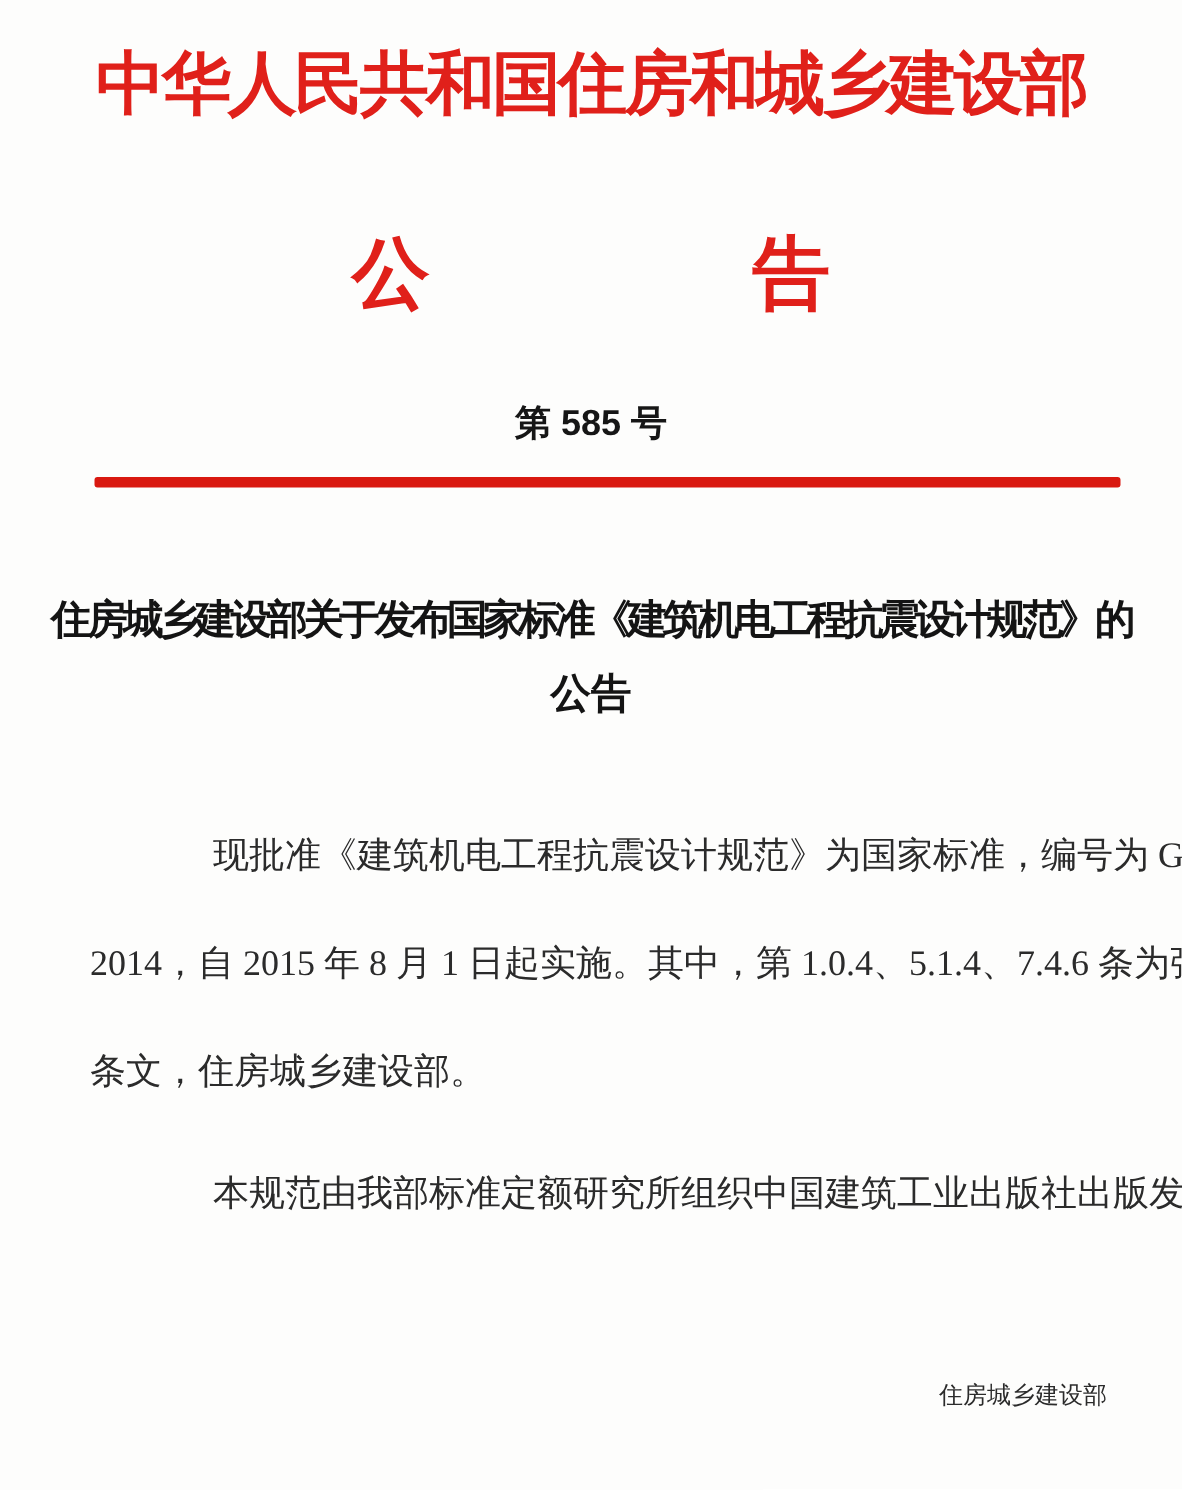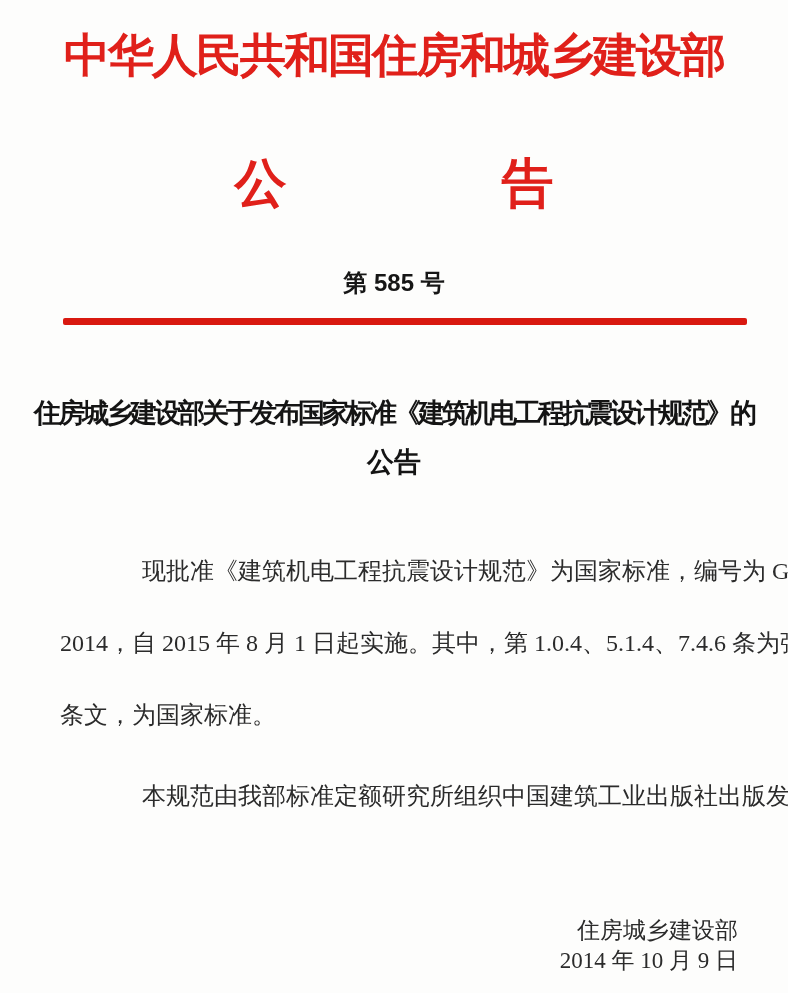--- a/index.html
+++ b/index.html
@@ -98,21 +98,21 @@
   .paragraph-2 {
     margin-top: 9px;
     text-indent: 82px;
     white-space: nowrap;
   }
 
   .signature-block {
     margin-top: 84px;
     padding-right: 50px;
     text-align: right;
-    font-size: 23px;
+    font-size: 16px;
     line-height: 30px;
     color: #2b2b2b;
   }
 </style>
 </head>
 <body>
 
 <div class="page">
 
   <div class="ministry-title">中华人民共和国住房和城乡建设部</div>
@@ -127,23 +127,22 @@
   <div class="red-divider"></div>
 
   <div class="notice-heading">
     <div class="heading-line-1">住房城乡建设部关于发布国家标准《建筑机电工程抗震设计规范》的</div>
     <div class="heading-line-2">公告</div>
   </div>
 
   <div class="body-text paragraph-1">
     <div class="body-line indented">现批准《建筑机电工程抗震设计规范》为国家标准，编号为 GB50981-</div>
     <div class="body-line">2014，自 2015 年 8 月 1 日起实施。其中，第 1.0.4、5.1.4、7.4.6 条为强制性</div>
-    <div class="body-line">条文，为国家标准。</div>
+    <div class="body-line">条文，住房城乡建设部。</div>
   </div>
 
   <div class="body-text paragraph-2">本规范由我部标准定额研究所组织中国建筑工业出版社出版发行。</div>
 
   <div class="signature-block">
     <div>住房城乡建设部</div>
-    <div>2014 年 10 月 9 日</div>
   </div>
 
 </div>
 
 </body></html>

